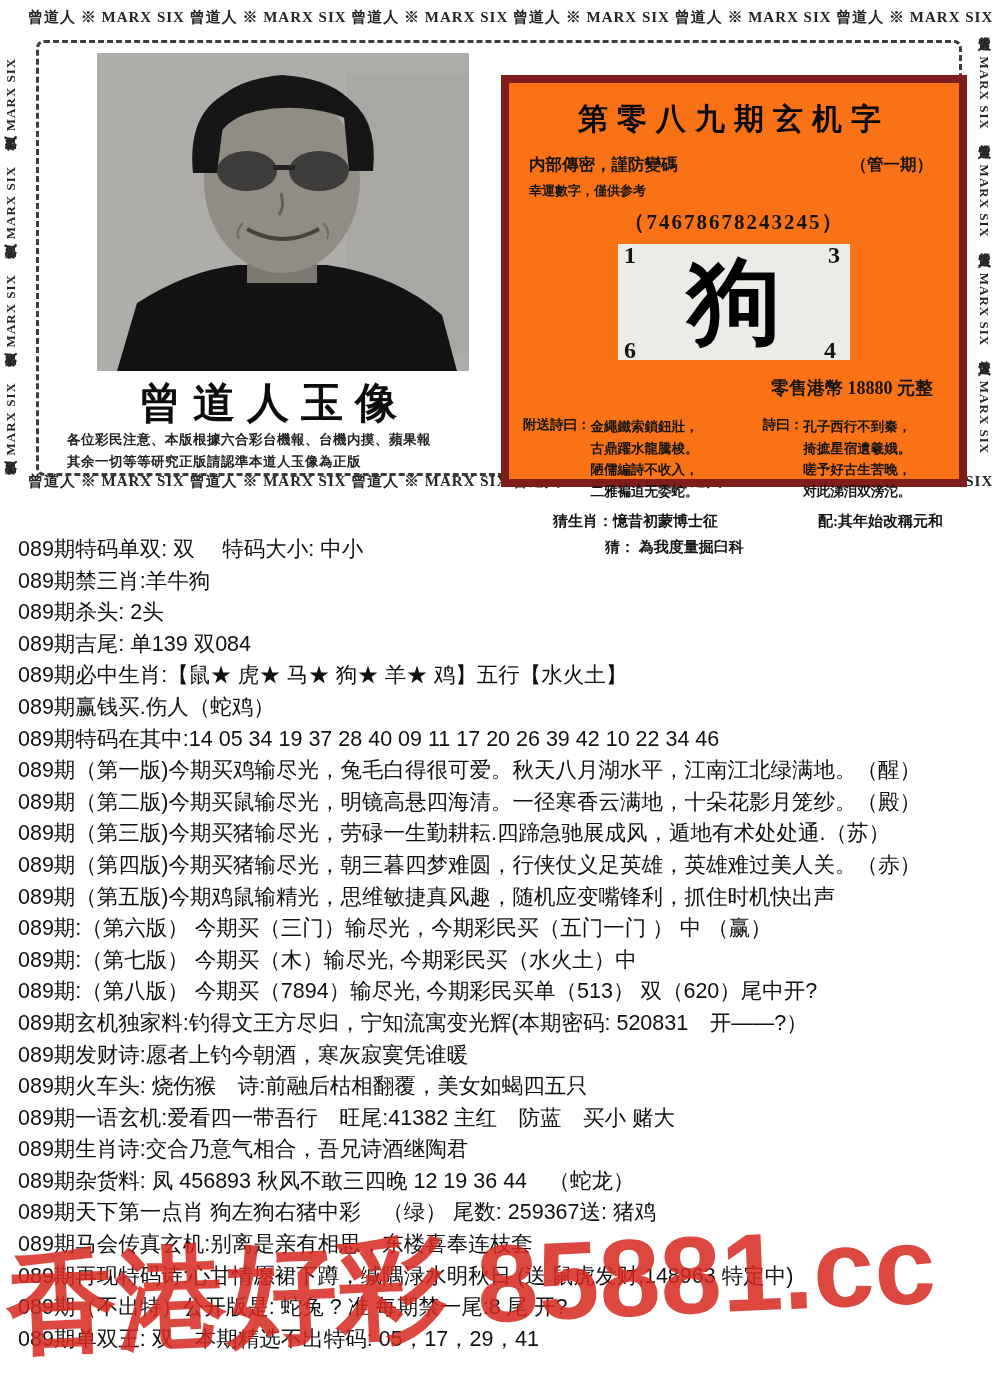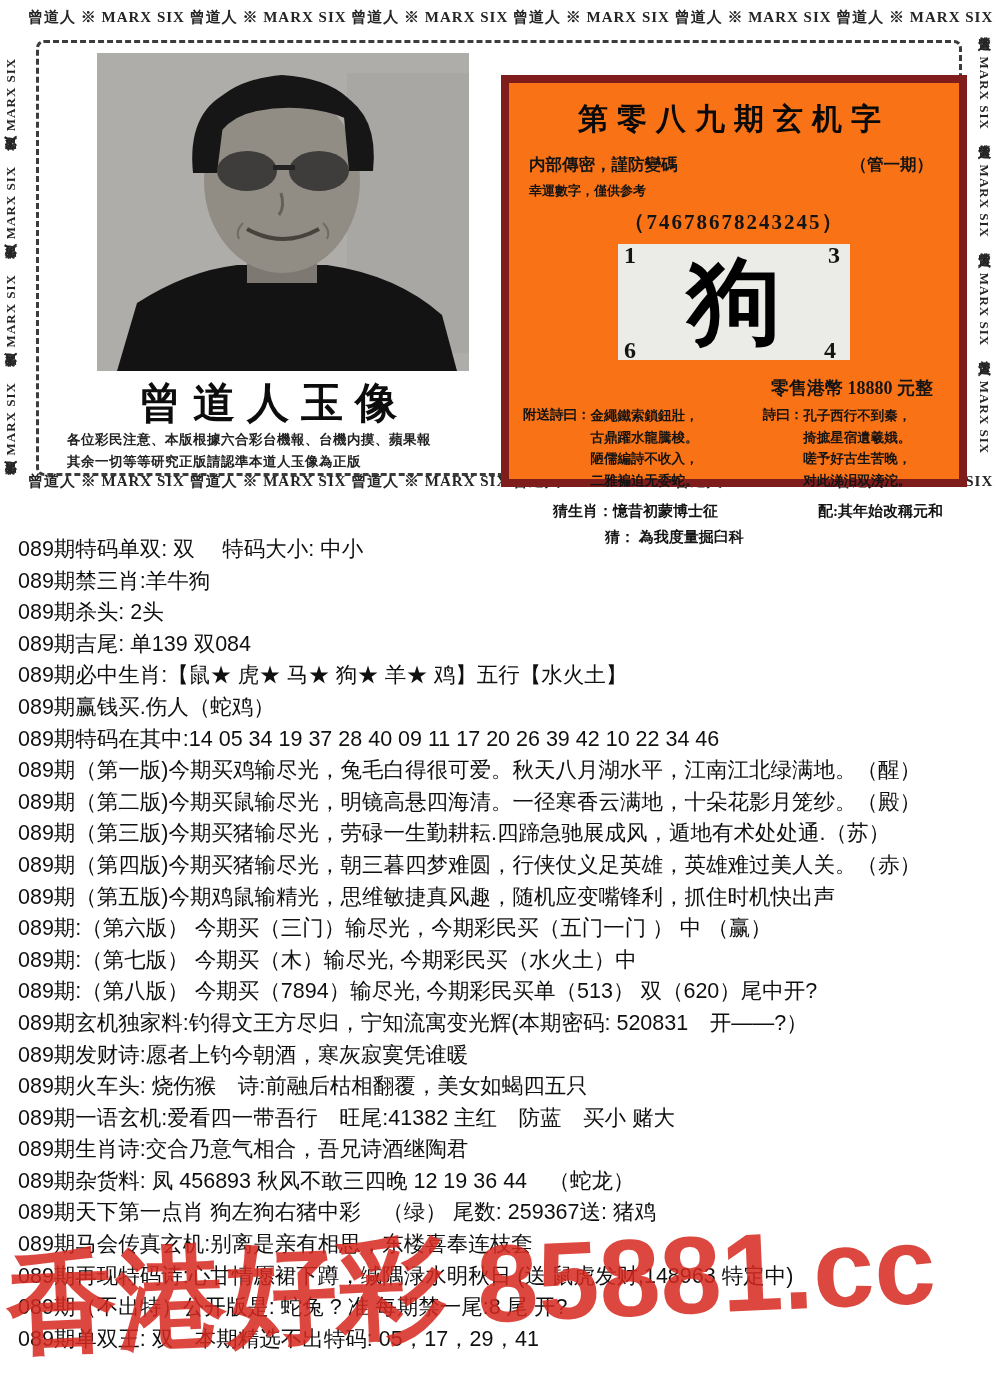--- a/index.html
+++ b/index.html
@@ -69,21 +69,21 @@
   .corner-num.bl{left:6px; bottom:-4px;}
   .corner-num.br{right:14px; bottom:-4px;}
   #zodiac-character{
     position:absolute; left:0; right:0; top:0; bottom:0; text-align:center;
     font-family:"Liberation Serif", serif; font-weight:bold; font-size:94px; line-height:116px; color:#000;
   }
   #price-line{
     margin:16px 26px 0 0; text-align:right; font-family:"Liberation Serif", serif;
     font-weight:bold; font-size:18px;
   }
-  #poems{display:flex; margin:6px 8px 0 14px; font-family:Liberation Mono, monospace; font-weight:bold; font-size:13.5px;}
+  #poems{display:flex; margin:16px 8px 0 14px; font-family:Liberation Sans, sans-serif; font-weight:bold; font-size:13.5px;}
   .poem{display:flex;}
   .poem.left-col{width:56%;}
   .poem.right-col{width:44%;}
   .poem-label{white-space:nowrap;}
   .poem-lines div{line-height:21.5px; white-space:nowrap;}
   #guess-row{
     display:flex; justify-content:space-between; margin:10px 16px 0 44px;
     font-family:"Liberation Serif", serif; font-weight:bold; font-size:15px;
   }
   #guess2-row{

